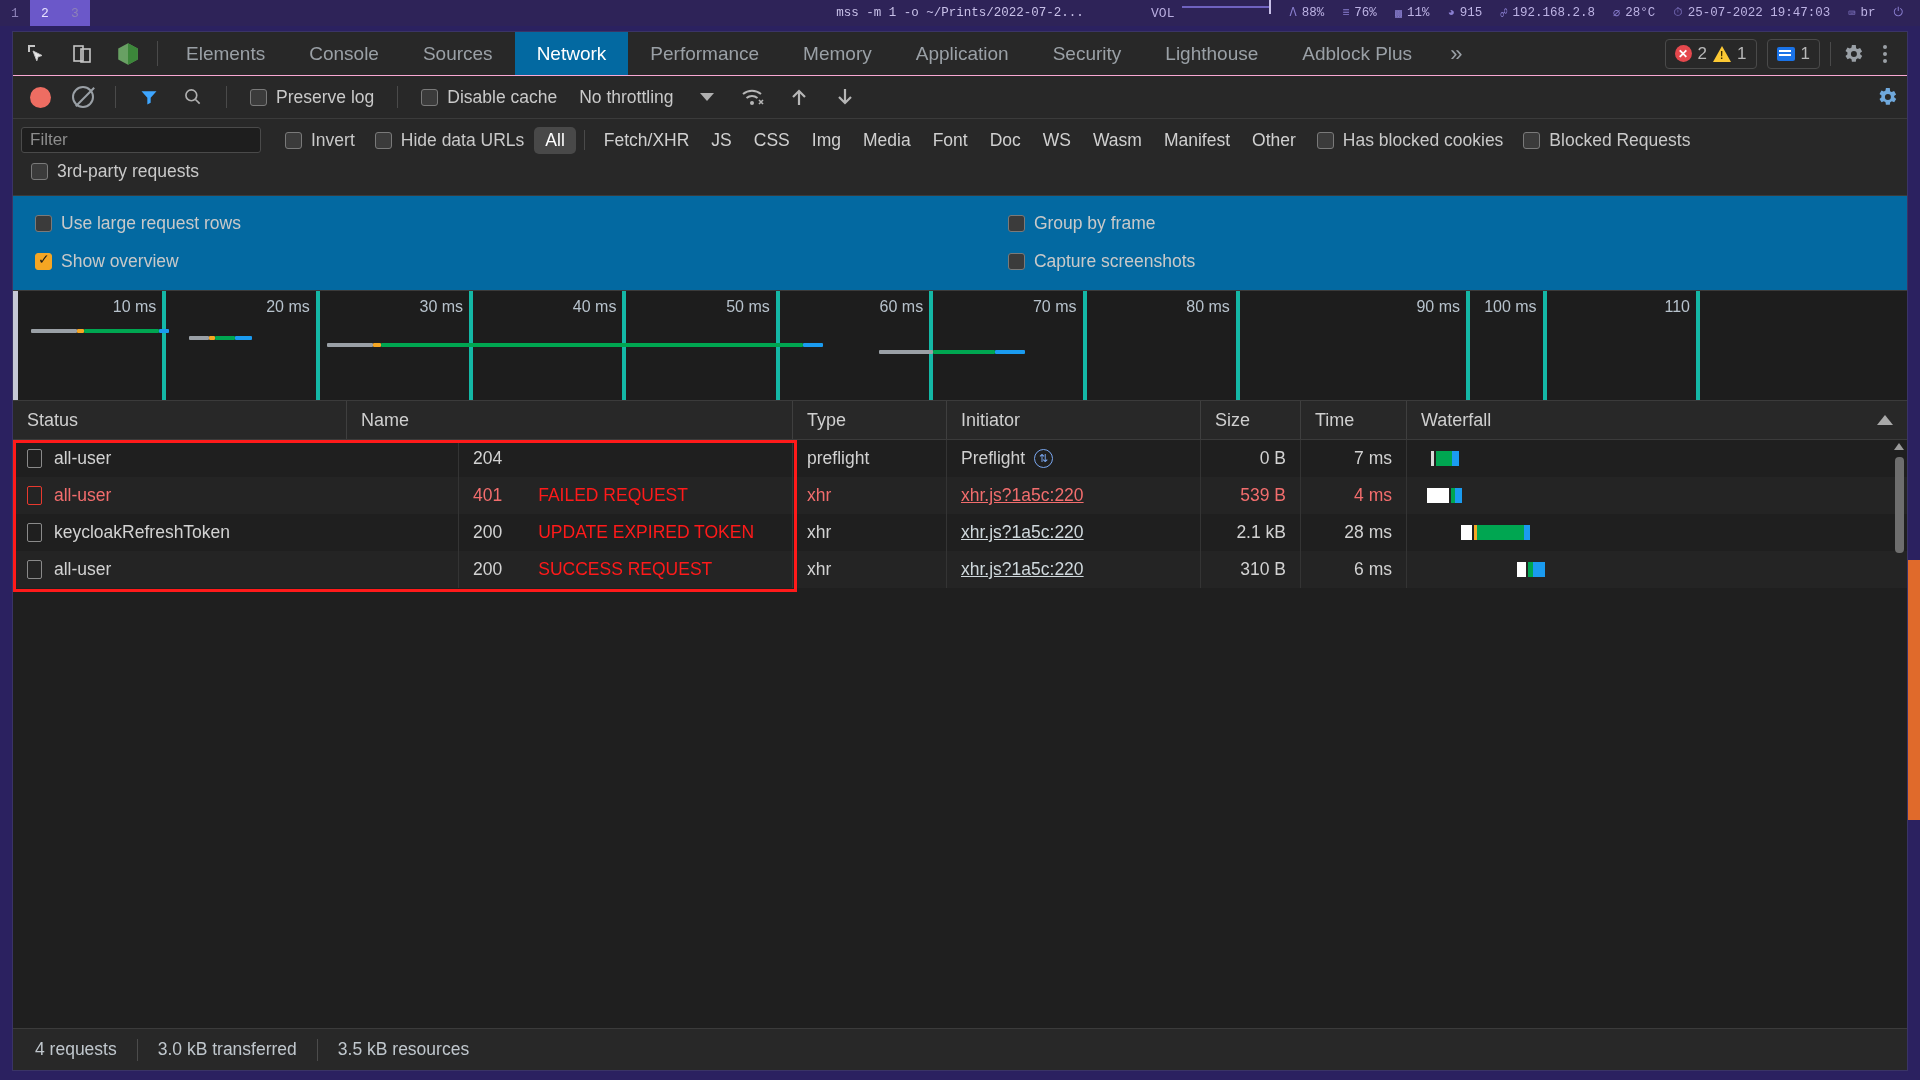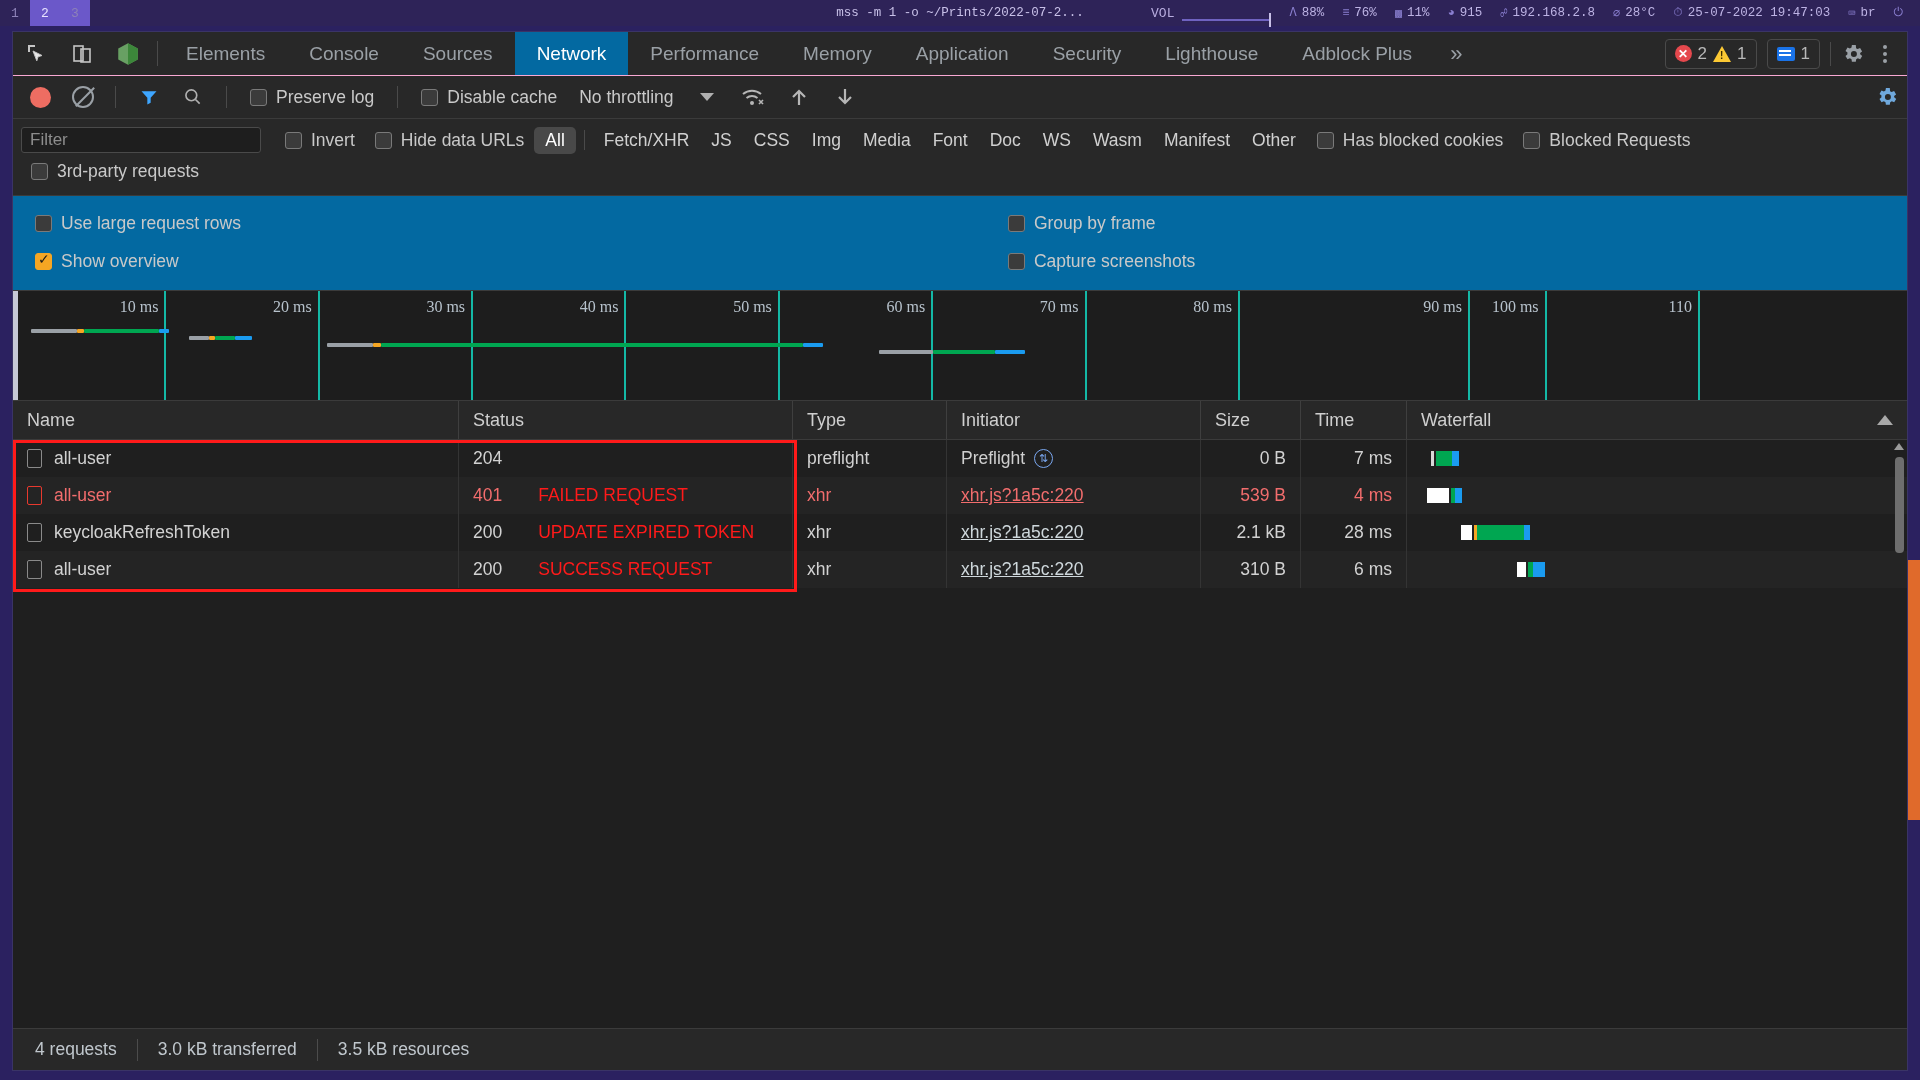--- a/index.html
+++ b/index.html
@@ -28,21 +28,21 @@
     position: absolute; left: 0; right: 0; text-align: center;
     font-size: 12.5px; color: #c8c0e8; pointer-events: none;
   }
   #wm-right {
     margin-left: auto; display: flex; align-items: center; gap: 0px;
     padding-right: 8px; position: relative; z-index: 2;
   }
   .wm-item { display: flex; align-items: center; gap: 5px; padding: 0 9px; white-space: nowrap; }
   .wm-item .gl { color: #8a7fd0; font-size: 12px; }
   .wm-item .vv { color: #bdb3e4; font-size: 12.5px; }
-  #vol-wrap { display: flex; align-items: flex-end; gap: 8px; padding: 0 10px; }
+  #vol-wrap { display: flex; align-items: flex-start; gap: 8px; padding: 0 10px; }
   #vol-slider { width: 88px; height: 2px; background: #6f62c0; position: relative; }
   #vol-slider::after { content:""; position:absolute; right:-1px; top:-6px; width:2px; height:14px; background:#c8c0e8; }
 
   
   #devtools {
     position: absolute; left: 12px; top: 31px; width: 1896px; height: 1040px;
     background: #242424; border: 1px solid #3a3466;
     display: flex; flex-direction: column;
   }
 
@@ -142,21 +142,21 @@
   .setrow { display: flex; height: 38px; align-items: center; }
   .setcol-l { width: 52%; padding-left: 22px; }
   .setcol-r { width: 48%; padding-left: 10px; }
 
   
   #overview {
     height: 110px; background: #1d1d1d; border-bottom: 1px solid #3b3b3b; flex: none;
     position: relative; overflow: hidden;
   }
   .ov-tick {
-    position: absolute; top: 0; bottom: 0; border-right: 2px solid #14b8a6; font-family: Liberation Serif, serif;
+    position: absolute; top: 0; bottom: 0; border-right: 4px solid #14b8a6;
   }
   .ov-tick span {
     position: absolute; right: 6px; top: 7px; font-size: 16px; color: #b7c2cc;
     white-space: nowrap;
   }
   .ov-handle { position: absolute; left: 0; top: 0; bottom: 0; width: 5px; background: #c6c9d6; }
   .ov-bar { position: absolute; height: 4px; border-radius: 1px; }
 
   
   #tblhead {
@@ -497,22 +497,22 @@
         <div class="ov-bar" style="left: 360.397px; width: 7.66802px; top: 52px; background: rgb(245, 166, 35);"></div>
         <div class="ov-bar" style="left: 368.065px; width: 421.741px; top: 52px; background: rgb(0, 166, 81);"></div>
         <div class="ov-bar" style="left: 789.806px; width: 19.9368px; top: 52px; background: rgb(26, 155, 240);"></div>
         <div class="ov-bar" style="left: 866.486px; width: 53.6761px; top: 59px; background: rgb(154, 160, 166);"></div>
         <div class="ov-bar" style="left: 920.162px; width: 61.3441px; top: 59px; background: rgb(0, 166, 81);"></div>
         <div class="ov-bar" style="left: 981.506px; width: 30.6721px; top: 59px; background: rgb(26, 155, 240);"></div>
       </div>
   </div>
 
   <div id="tblhead">
+    <div class="th" style="width:334px">Status</div>
     <div class="th" style="width:446px">Name</div>
-    <div class="th" style="width:334px">Status</div>
     <div class="th" style="width:154px">Type</div>
     <div class="th" style="width:254px">Initiator</div>
     <div class="th" style="width:100px">Size</div>
     <div class="th" style="width:106px">Time</div>
     <div class="th last">
       <span>Waterfall</span>
       <span class="sort-tri"></span>
     </div>
   </div>
 

